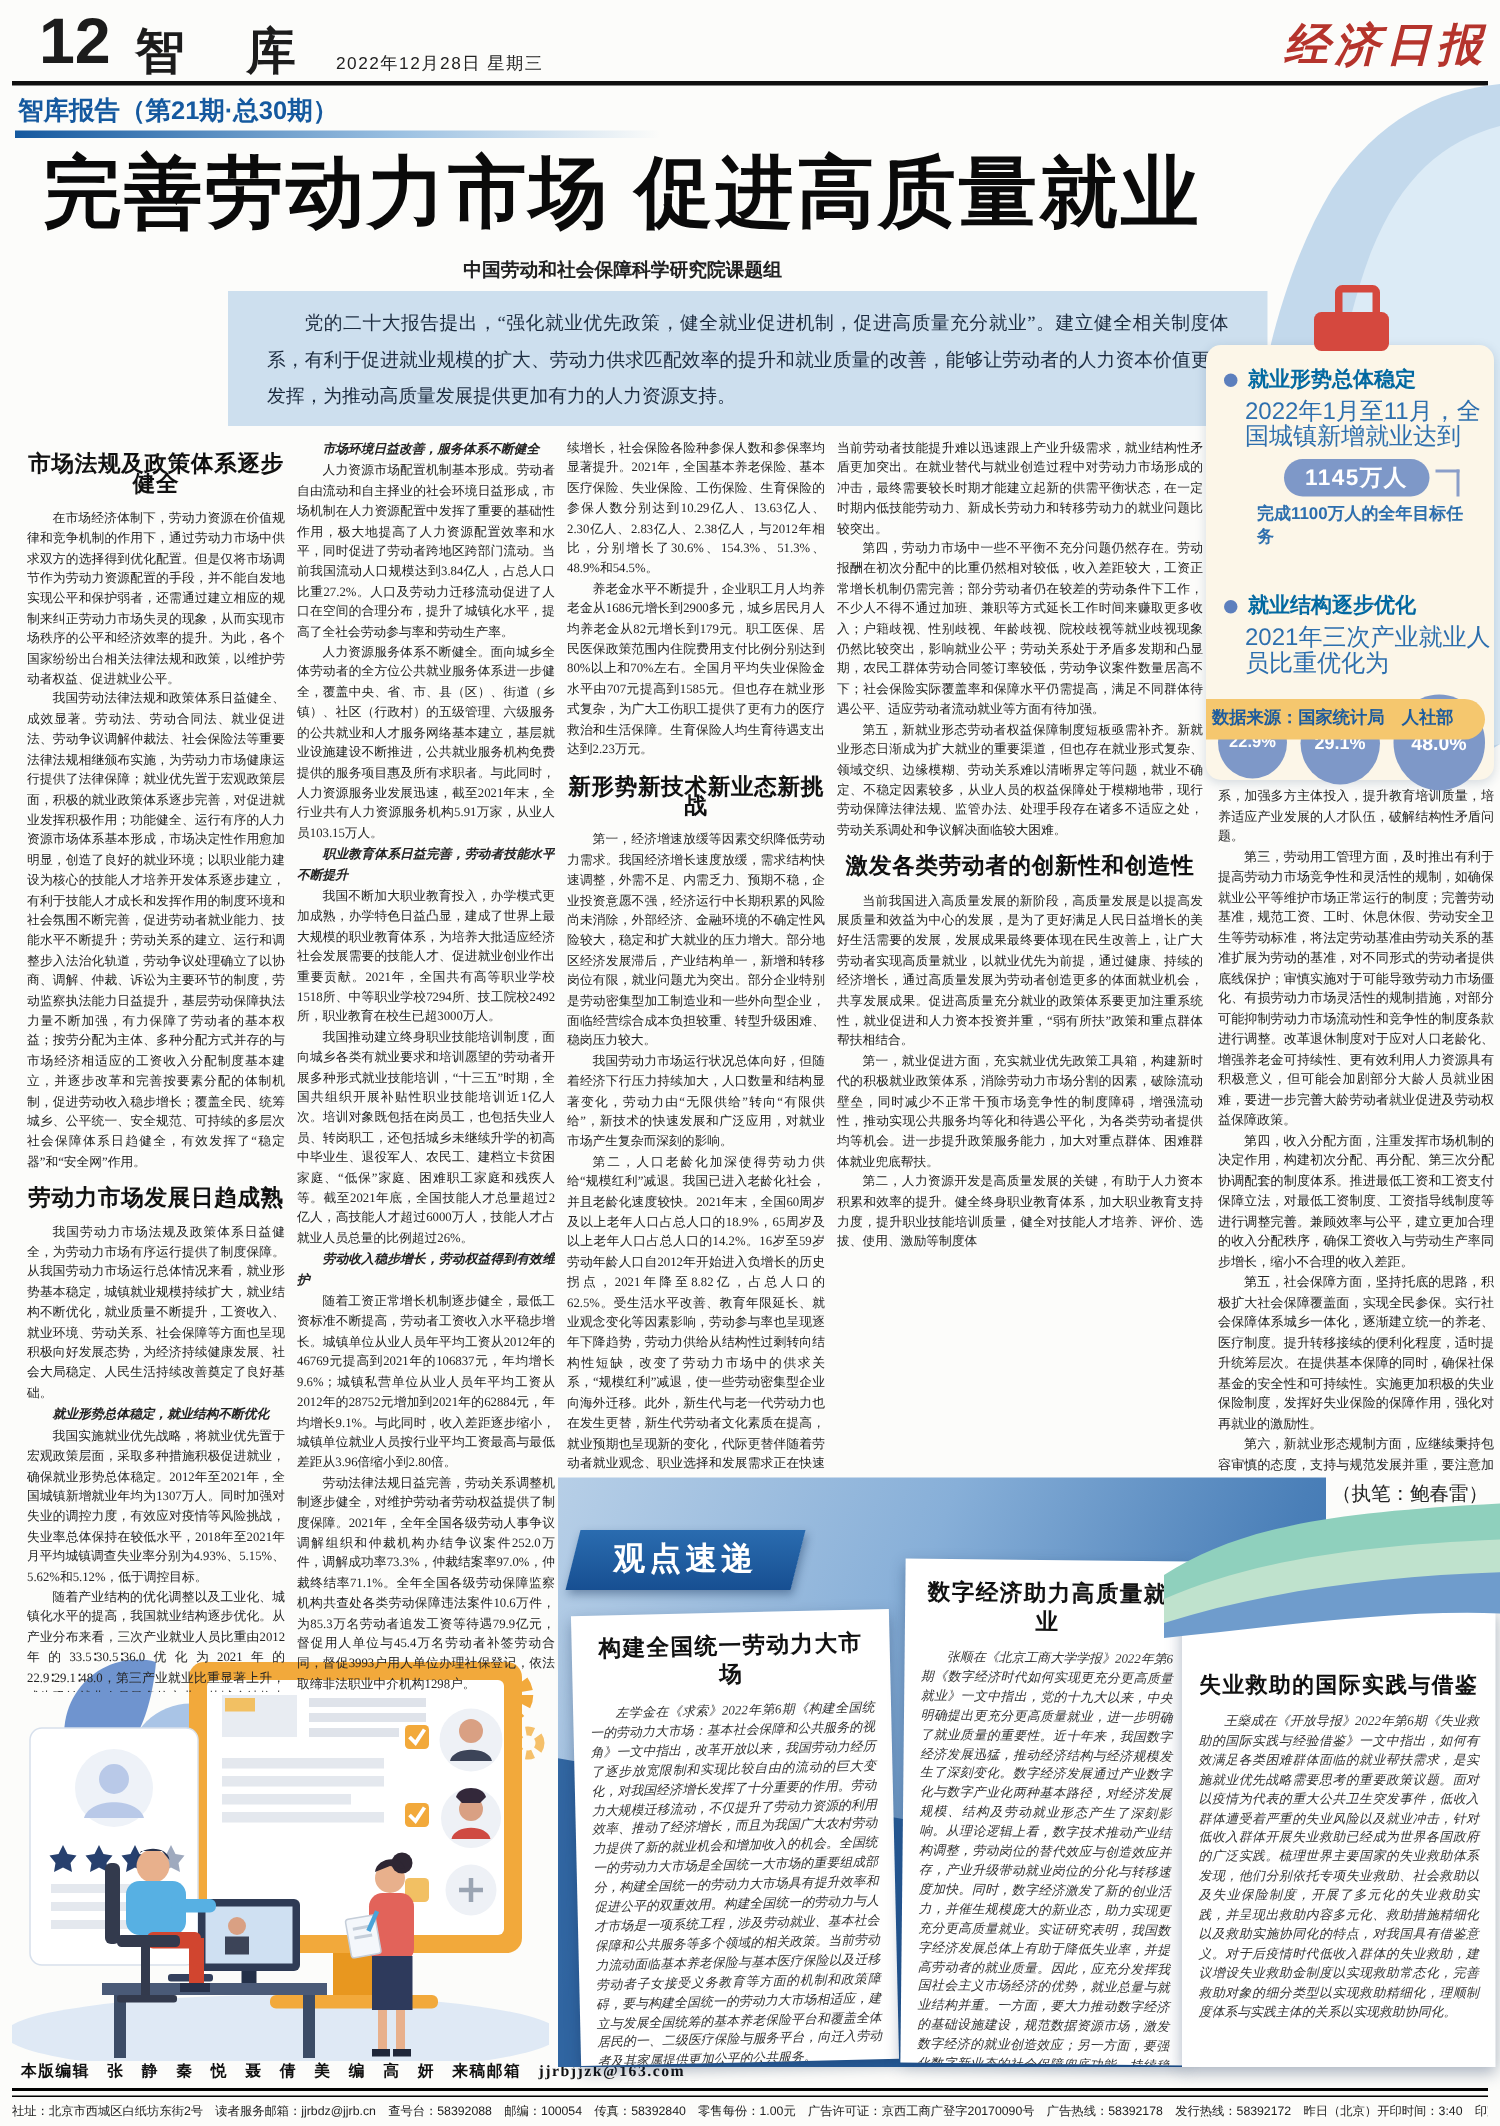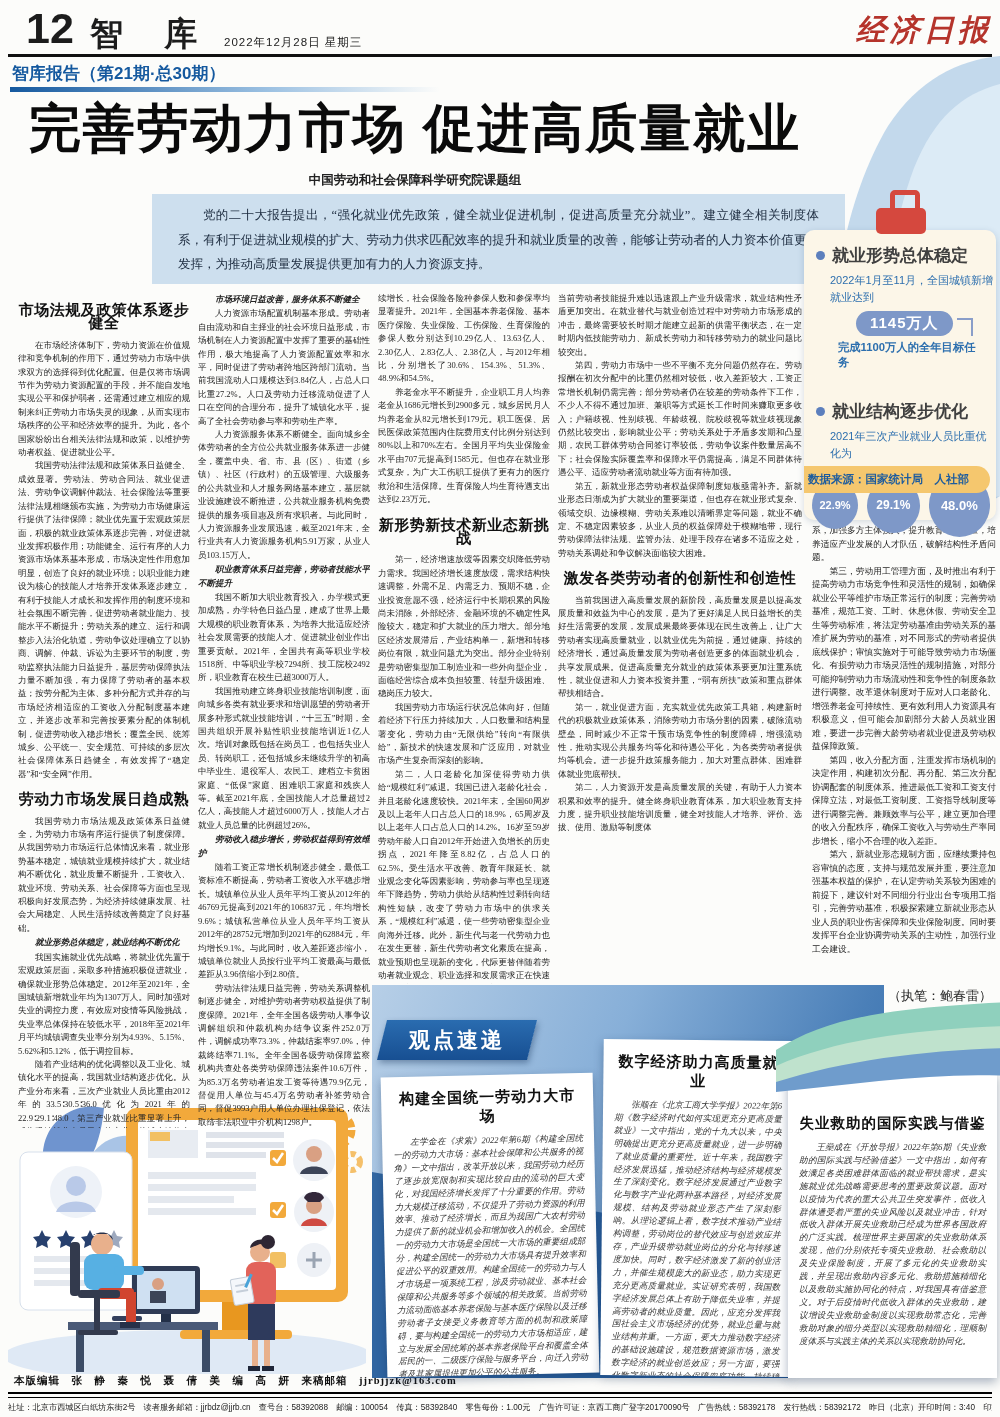--- a/index.html
+++ b/index.html
@@ -33,22 +33,22 @@
   .col p.cont{text-indent:0}
   .col p.kicker{text-indent:2em;font-weight:bold;font-style:italic;margin:1px 0}
   .col h3.subhead{font-family:"Liberation Sans",sans-serif;font-weight:bold;font-size:15px;text-align:center;margin:11px 0 9px;color:#111;letter-spacing:.5px}
   #signature{left:812px;top:987px;width:180px;text-align:right;font-size:13px;color:#222;z-index:2}
   
   #clip-handle{left:890px;top:190px;width:20px;height:22px;border:5px solid #d5483e;border-radius:5px;z-index:3;background:transparent}
   #clip-body{left:876px;top:208px;width:50px;height:26px;background:#d5483e;border-radius:5px;z-index:5}
   #infocard{left:804px;top:230px;width:192px;height:290px;background:#fcf6e8;border-radius:10px;box-shadow:0 2px 7px rgba(30,60,100,.18);z-index:4;font-family:"Liberation Sans",sans-serif}
   .stat-row{margin:14px 10px 0 12px;display:flex;align-items:center;gap:7px}
   .bullet-dot{width:9px;height:9px;border-radius:50%;background:#5c7fbd;flex:0 0 auto}
-  .stat-title{color:#404040;font-weight:bold;font-size:17px}
-  .stat-text{margin:5px 0 0 26px;color:#2d6fae;font-size:11px;line-height:16.5px}
+  .stat-title{color:#0369a1;font-weight:bold;font-size:14px}
+  .stat-text{margin:5px 0 0 26px;color:#2d6fae;font-size:16px;line-height:16.5px}
   #stat-pill-row{margin:5px 0 0 52px;display:flex;align-items:center}
   #stat-pill{background:#7e98c8;color:#fff;border-radius:14px;padding:3px 14px;font-weight:bold;font-size:15px;letter-spacing:1px}
   #pill-bracket{width:14px;height:16px;border-top:2px solid #8a9ec9;border-right:2px solid #8a9ec9;margin:8px 0 0 4px}
   .stat-note{margin:4px 10px 0 34px;color:#2d6fae;font-size:11.3px;font-weight:bold}
   #stat-circles{margin:12px 6px 0 8px;display:flex;align-items:center;gap:9px}
   .stat-circle{border-radius:50%;background:#7e98c8;color:#fff;font-weight:bold;display:flex;align-items:center;justify-content:center}
   .stat-circle.c1{width:48px;height:48px;font-size:11px}
   .stat-circle.c2{width:55px;height:55px;font-size:12px}
   .stat-circle.c3{width:64px;height:64px;font-size:13px}
   #info-source{left:804px;top:466px;width:182px;height:27px;background:#f5c76e;border-radius:0 14px 14px 0;color:#1d5c9e;font-weight:bold;font-size:11.5px;line-height:27px;padding-left:4px;z-index:5;font-family:"Liberation Sans",sans-serif}
@@ -137,20 +137,21 @@
     <p class="para">第五，新就业形态劳动者权益保障制度短板亟需补齐。新就业形态日渐成为扩大就业的重要渠道，但也存在就业形式复杂、领域交织、边缘模糊、劳动关系难以清晰界定等问题，就业不确定、不稳定因素较多，从业人员的权益保障处于模糊地带，现行劳动保障法律法规、监管办法、处理手段存在诸多不适应之处，劳动关系调处和争议解决面临较大困难。</p>
     <h3 class="subhead">激发各类劳动者的创新性和创造性</h3>
     <p class="para">当前我国进入高质量发展的新阶段，高质量发展是以提高发展质量和效益为中心的发展，是为了更好满足人民日益增长的美好生活需要的发展，发展成果最终要体现在民生改善上，让广大劳动者实现高质量就业，以就业优先为前提，通过健康、持续的经济增长，通过高质量发展为劳动者创造更多的体面就业机会，共享发展成果。促进高质量充分就业的政策体系要更加注重系统性，就业促进和人力资本投资并重，“弱有所扶”政策和重点群体帮扶相结合。</p>
     <p class="para">第一，就业促进方面，充实就业优先政策工具箱，构建新时代的积极就业政策体系，消除劳动力市场分割的因素，破除流动壁垒，同时减少不正常干预市场竞争性的制度障碍，增强流动性，推动实现公共服务均等化和待遇公平化，为各类劳动者提供均等机会。进一步提升政策服务能力，加大对重点群体、困难群体就业兜底帮扶。</p>
     <p class="para">第二，人力资源开发是高质量发展的关键，有助于人力资本积累和效率的提升。健全终身职业教育体系，加大职业教育支持力度，提升职业技能培训质量，健全对技能人才培养、评价、选拔、使用、激励等制度体</p>
   </div>
 <div class="col" id="col5-text">
     <p class="cont">系，加强多方主体投入，提升教育培训质量，培养适应产业发展的人才队伍，破解结构性矛盾问题。</p>
     <p class="para">第三，劳动用工管理方面，及时推出有利于提高劳动力市场竞争性和灵活性的规制，如确保就业公平等维护市场正常运行的制度；完善劳动基准，规范工资、工时、休息休假、劳动安全卫生等劳动标准，将法定劳动基准由劳动关系的基准扩展为劳动的基准，对不同形式的劳动者提供底线保护；审慎实施对于可能导致劳动力市场僵化、有损劳动力市场灵活性的规制措施，对部分可能抑制劳动力市场流动性和竞争性的制度条款进行调整。改革退休制度对于应对人口老龄化、增强养老金可持续性、更有效利用人力资源具有积极意义，但可能会加剧部分大龄人员就业困难，要进一步完善大龄劳动者就业促进及劳动权益保障政策。</p>
     <p class="para">第四，收入分配方面，注重发挥市场机制的决定作用，构建初次分配、再分配、第三次分配协调配套的制度体系。推进最低工资和工资支付保障立法，对最低工资制度、工资指导线制度等进行调整完善。兼顾效率与公平，建立更加合理的收入分配秩序，确保工资收入与劳动生产率同步增长，缩小不合理的收入差距。</p>
+    <p class="para">第五，社会保障方面，坚持托底的思路，积极扩大社会保障覆盖面，实现全民参保。实行社会保障体系城乡一体化，逐渐建立统一的养老、医疗制度。提升转移接续的便利化程度，适时提升统筹层次。在提供基本保障的同时，确保社保基金的安全性和可持续性。实施更加积极的失业保险制度，发挥好失业保险的保障作用，强化对再就业的激励性。</p>
     <p class="para">第六，新就业形态规制方面，应继续秉持包容审慎的态度，支持与规范发展并重，要注意加强基本权益的保护，在认定劳动关系较为困难的前提下，建议针对不同细分行业出台专项用工指引，完善劳动基准，积极探索建立新就业形态从业人员的职业伤害保障和失业保险制度。同时要发挥平台企业协调劳动关系的主动性，加强行业工会建设。</p>
   </div>
 <div class="abs" id="signature">（执笔：鲍春雷）</div>
 
 <div class="abs" id="clip-handle"></div>
 <div class="abs" id="clip-body"></div>
 <div class="abs" id="infocard">
   <div class="stat-row">
     <span class="bullet-dot"></span>
     <span class="stat-title">就业形势总体稳定</span>

